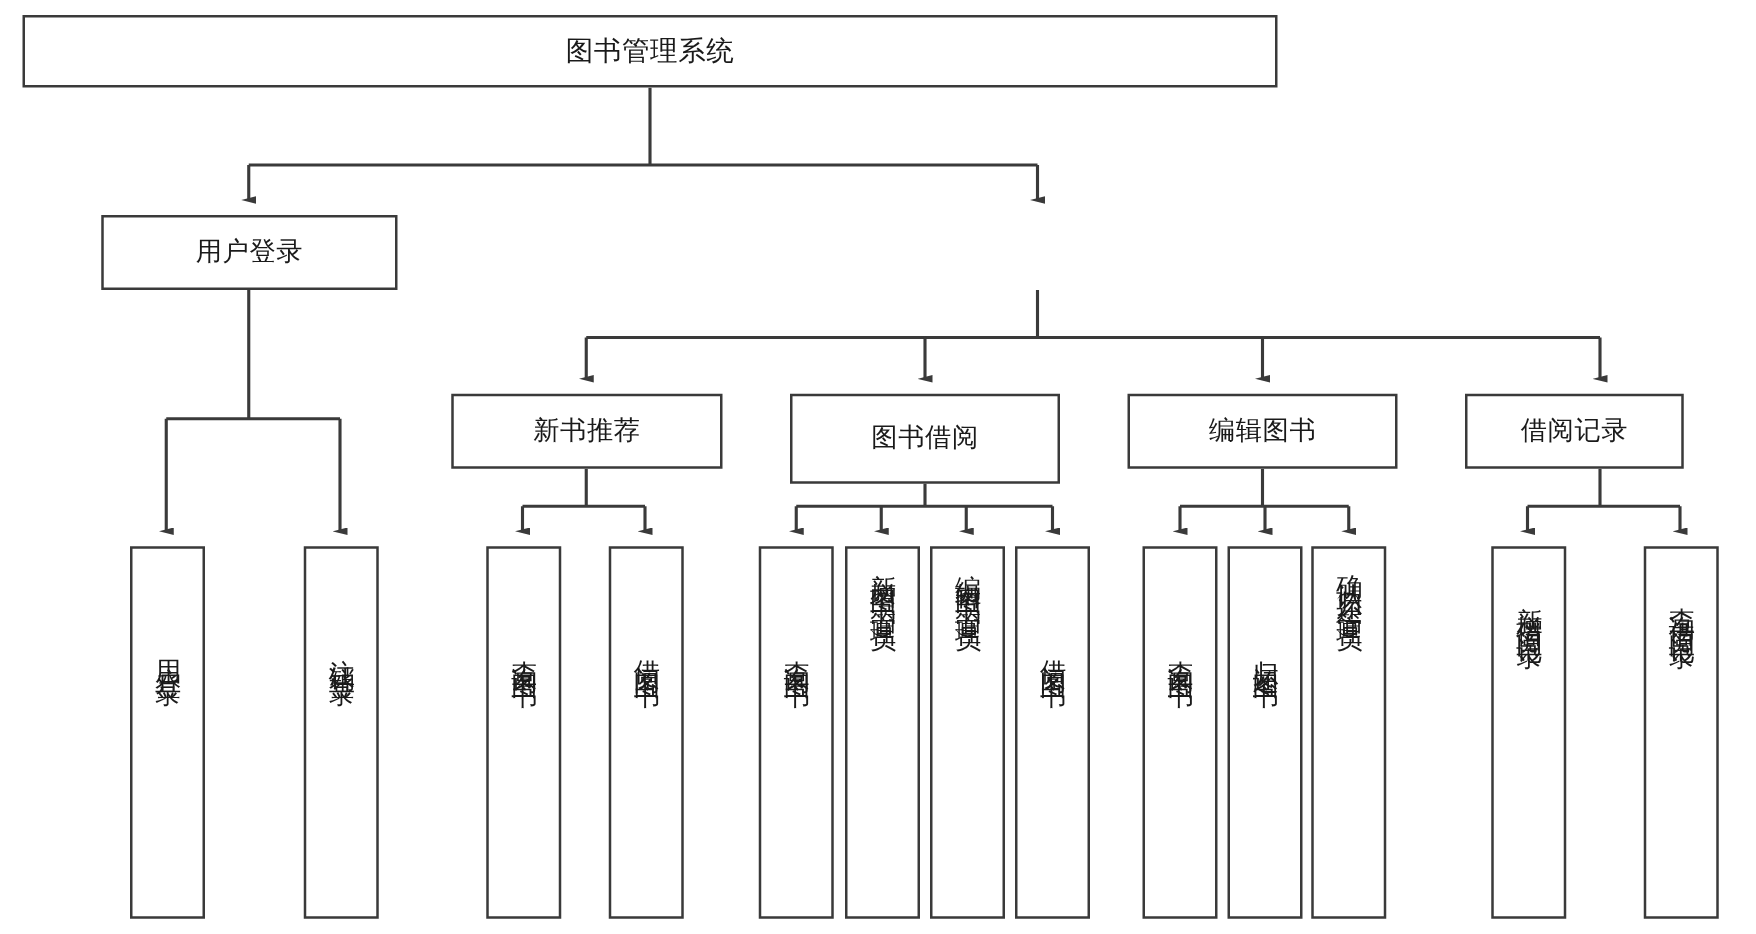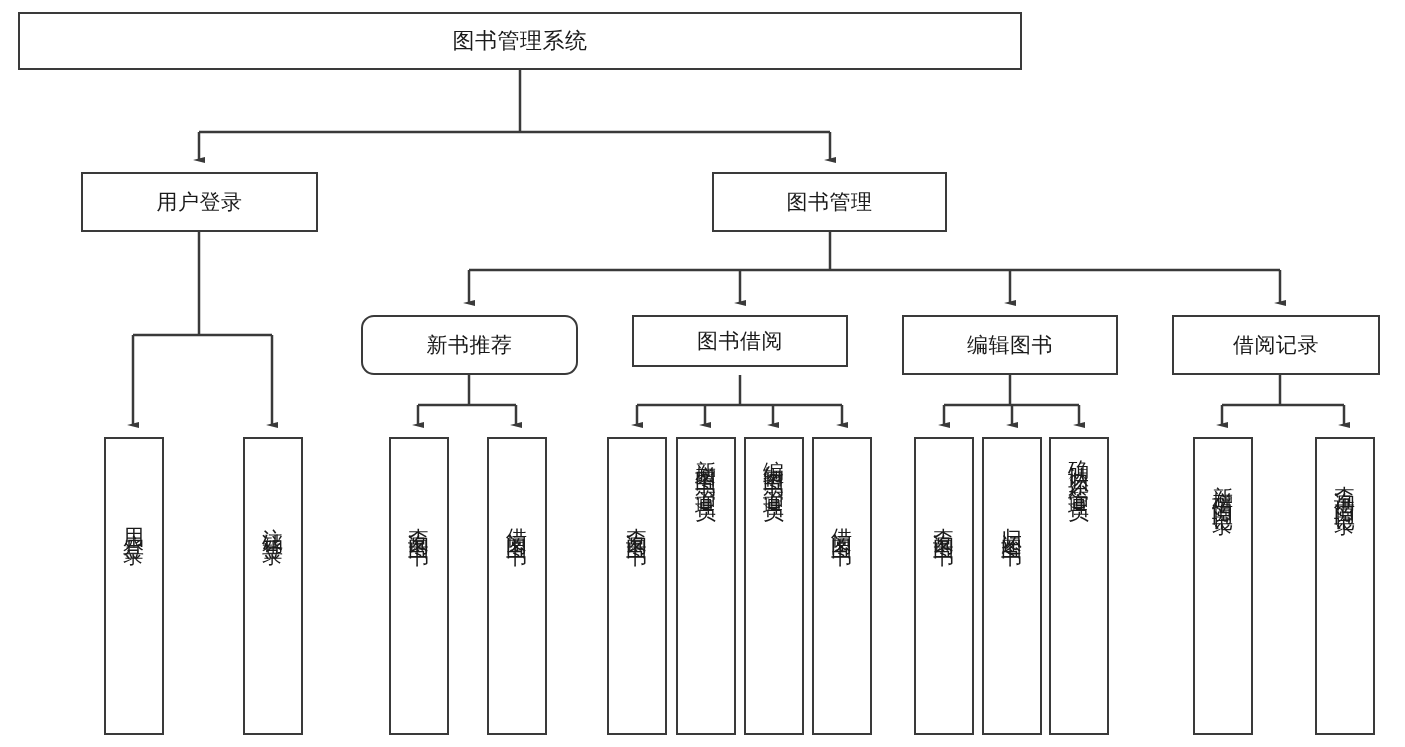--- a/index.html
+++ b/index.html
@@ -129,37 +129,34 @@
   </svg>
 
   <div class="node horiz root" style="left:18px; top:12px; width:1004px; height:58px;">
     <span class="node-label">图书管理系统</span>
   </div>
 
   <div class="node horiz" style="left:81px; top:172px; width:237px; height:60px;">
     <span class="node-label">用户登录</span>
   </div>
 
-  <div class="node horiz" style="left:712px; top:172px; width:235px; height:60px;">
-    <span class="node-label">图书管理</span>
-  </div>
-
-  <div class="node horiz" style="left:361px; top:315px; width:217px; height:60px;border-radius:13px;">
+
+  <div class="node horiz" style="left:361px; top:315px; width:217px; height:60px;">
     <span class="node-label">新书推荐</span>
   </div>
 
-  <div class="node horiz" style="left:632px; top:315px; width:216px; height:52px;">
+  <div class="node horiz" style="left:632px; top:315px; width:216px; height:72px;">
     <span class="node-label">图书借阅</span>
   </div>
 
   <div class="node horiz" style="left:902px; top:315px; width:216px; height:60px;">
     <span class="node-label">编辑图书</span>
   </div>
 
-  <div class="node horiz" style="left:1172px; top:315px; width:208px; height:60px;">
+  <div class="node horiz" style="left:1172px; top:315px; width:175px; height:60px;">
     <span class="node-label">借阅记录</span>
   </div>
 
   <div class="node vert" style="left:104px; top:437px; width:60px; height:298px;">
     <span class="node-label" style="margin-top:72px;">用户登录</span>
   </div>
 
   <div class="node vert" style="left:243px; top:437px; width:60px; height:298px;">
     <span class="node-label" style="margin-top:72px;">注销登录</span>
   </div>

